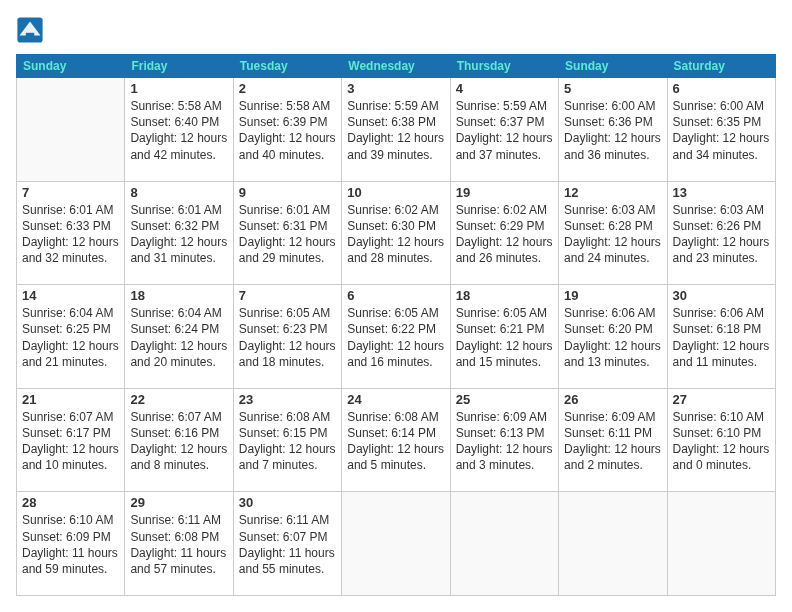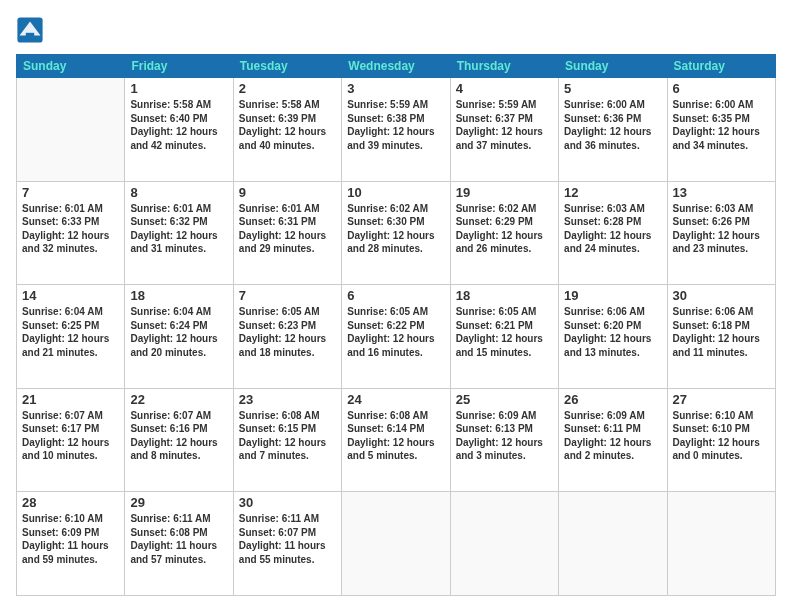--- a/index.html
+++ b/index.html
@@ -75,24 +75,23 @@
       color: #333;
       height: 85px;
     }
     .day-number {
       font-size: 13px;
       font-weight: bold;
       display: block;
       margin-bottom: 2px;
     }
     .day-info {
-      font-size: 10px;
+      font-size: 12px;
       line-height: 1.35;
       color: #333;
-      font-weight: bold;
     }
     .empty-cell {
       background: #f9f9f9;
     }
   </style>
 </head>
 <body>
 
 <div class="page">
   <div class="header">

